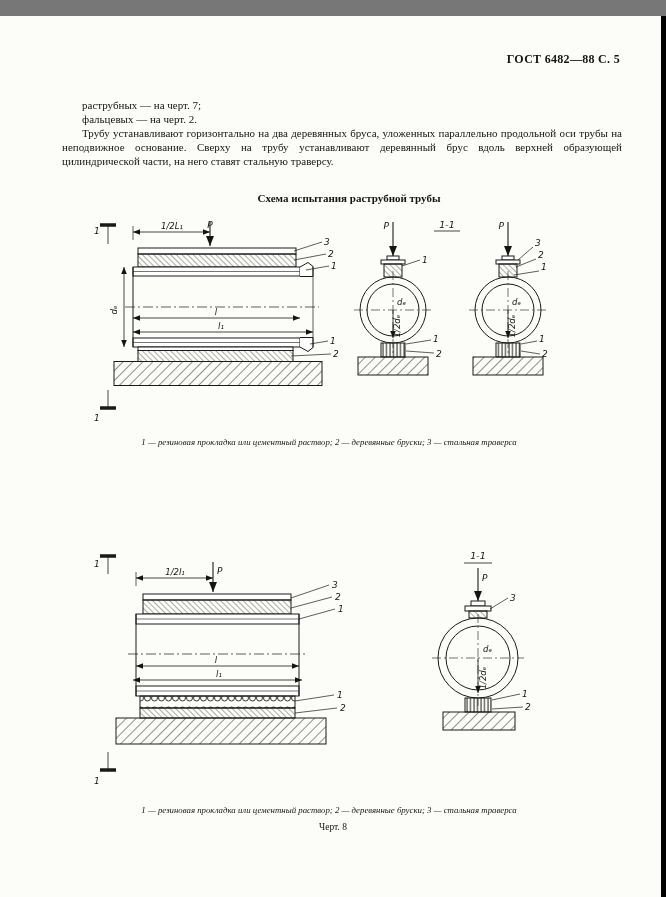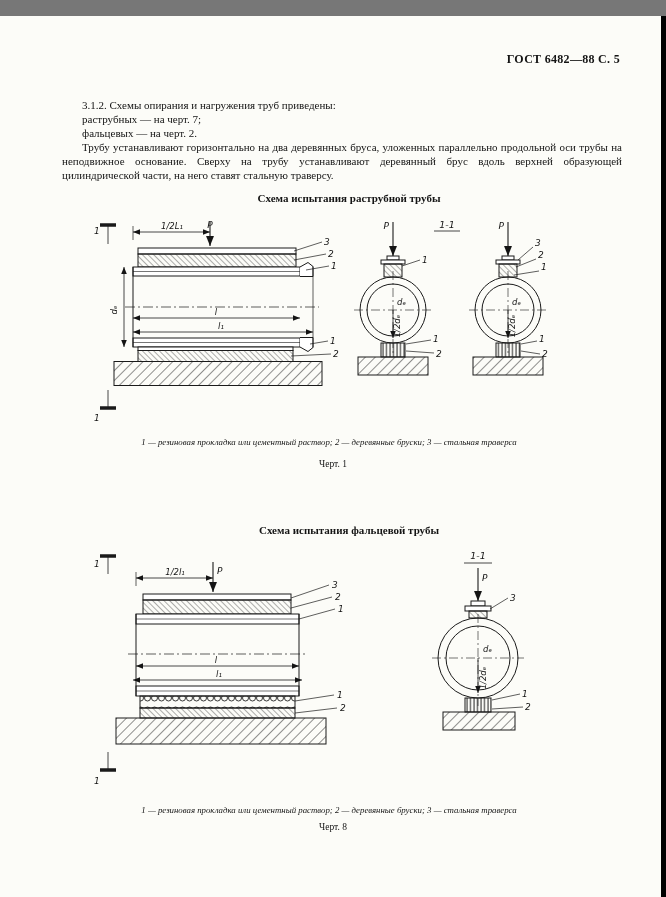--- a/index.html
+++ b/index.html
@@ -60,21 +60,20 @@
       <path d="M0,1 L10,5 L0,9 z" fill="#141414"></path>
     </marker>
   </defs>
 </svg>
 
 <div class="page">
 
   <div class="doc-code">ГОСТ 6482—88 С. 5</div>
 
   <div class="text-block">
-    <p>3.1.2. Схемы опирания и нагружения труб приведены:</p>
     <p>раструбных — на черт. 7;</p>
     <p>фальцевых — на черт. 2.</p>
     <p>Трубу устанавливают горизонтально на два деревянных бруса, уложенных параллельно продольной оси трубы на неподвижное основание. Сверху на трубу устанавливают деревянный брус вдоль верхней образующей цилиндрической части, на него ставят стальную траверсу.</p>
   </div>
 
   <div class="fig-title" style="top:176px">Схема испытания раструбной трубы</div>
 
   <svg class="fig" style="top:202px;left:88px" width="492" height="206" viewBox="0 0 492 206" role="img">
     <g stroke="#1a1a1a" stroke-width="1" fill="none">
 
@@ -200,23 +199,21 @@
       <text class="num" x="450" y="40">2</text>
       <text class="num" x="453" y="52">1</text>
       <text class="dim" x="424" y="87">dₑ</text>
       <text class="dim" x="427" y="108" text-anchor="middle" transform="rotate(-90 427 108)">1/2dₑ</text>
       <text class="num" x="451" y="124">1</text>
       <text class="num" x="454" y="139">2</text>
     </g>
   </svg>
 
   <div class="fig-caption" style="top:421px">1 — резиновая прокладка или цементный раствор; 2 — деревянные бруски; 3 — стальная траверса</div>
-  <div class="fig-number" style="top:443px">Черт. 1</div>
-
-  <div class="fig-title" style="top:508px">Схема испытания фальцевой трубы</div>
+
 
   <svg class="fig" style="top:532px;left:88px" width="492" height="240" viewBox="0 0 492 240" role="img">
     <g stroke="#1a1a1a" stroke-width="1" fill="none">
 
       <g>
         <g>
           <line x1="12" y1="8" x2="28" y2="8" stroke-width="3.5"></line>
           <line x1="20" y1="8" x2="20" y2="26" stroke-width="0.8"></line>
         </g>
         <g>

